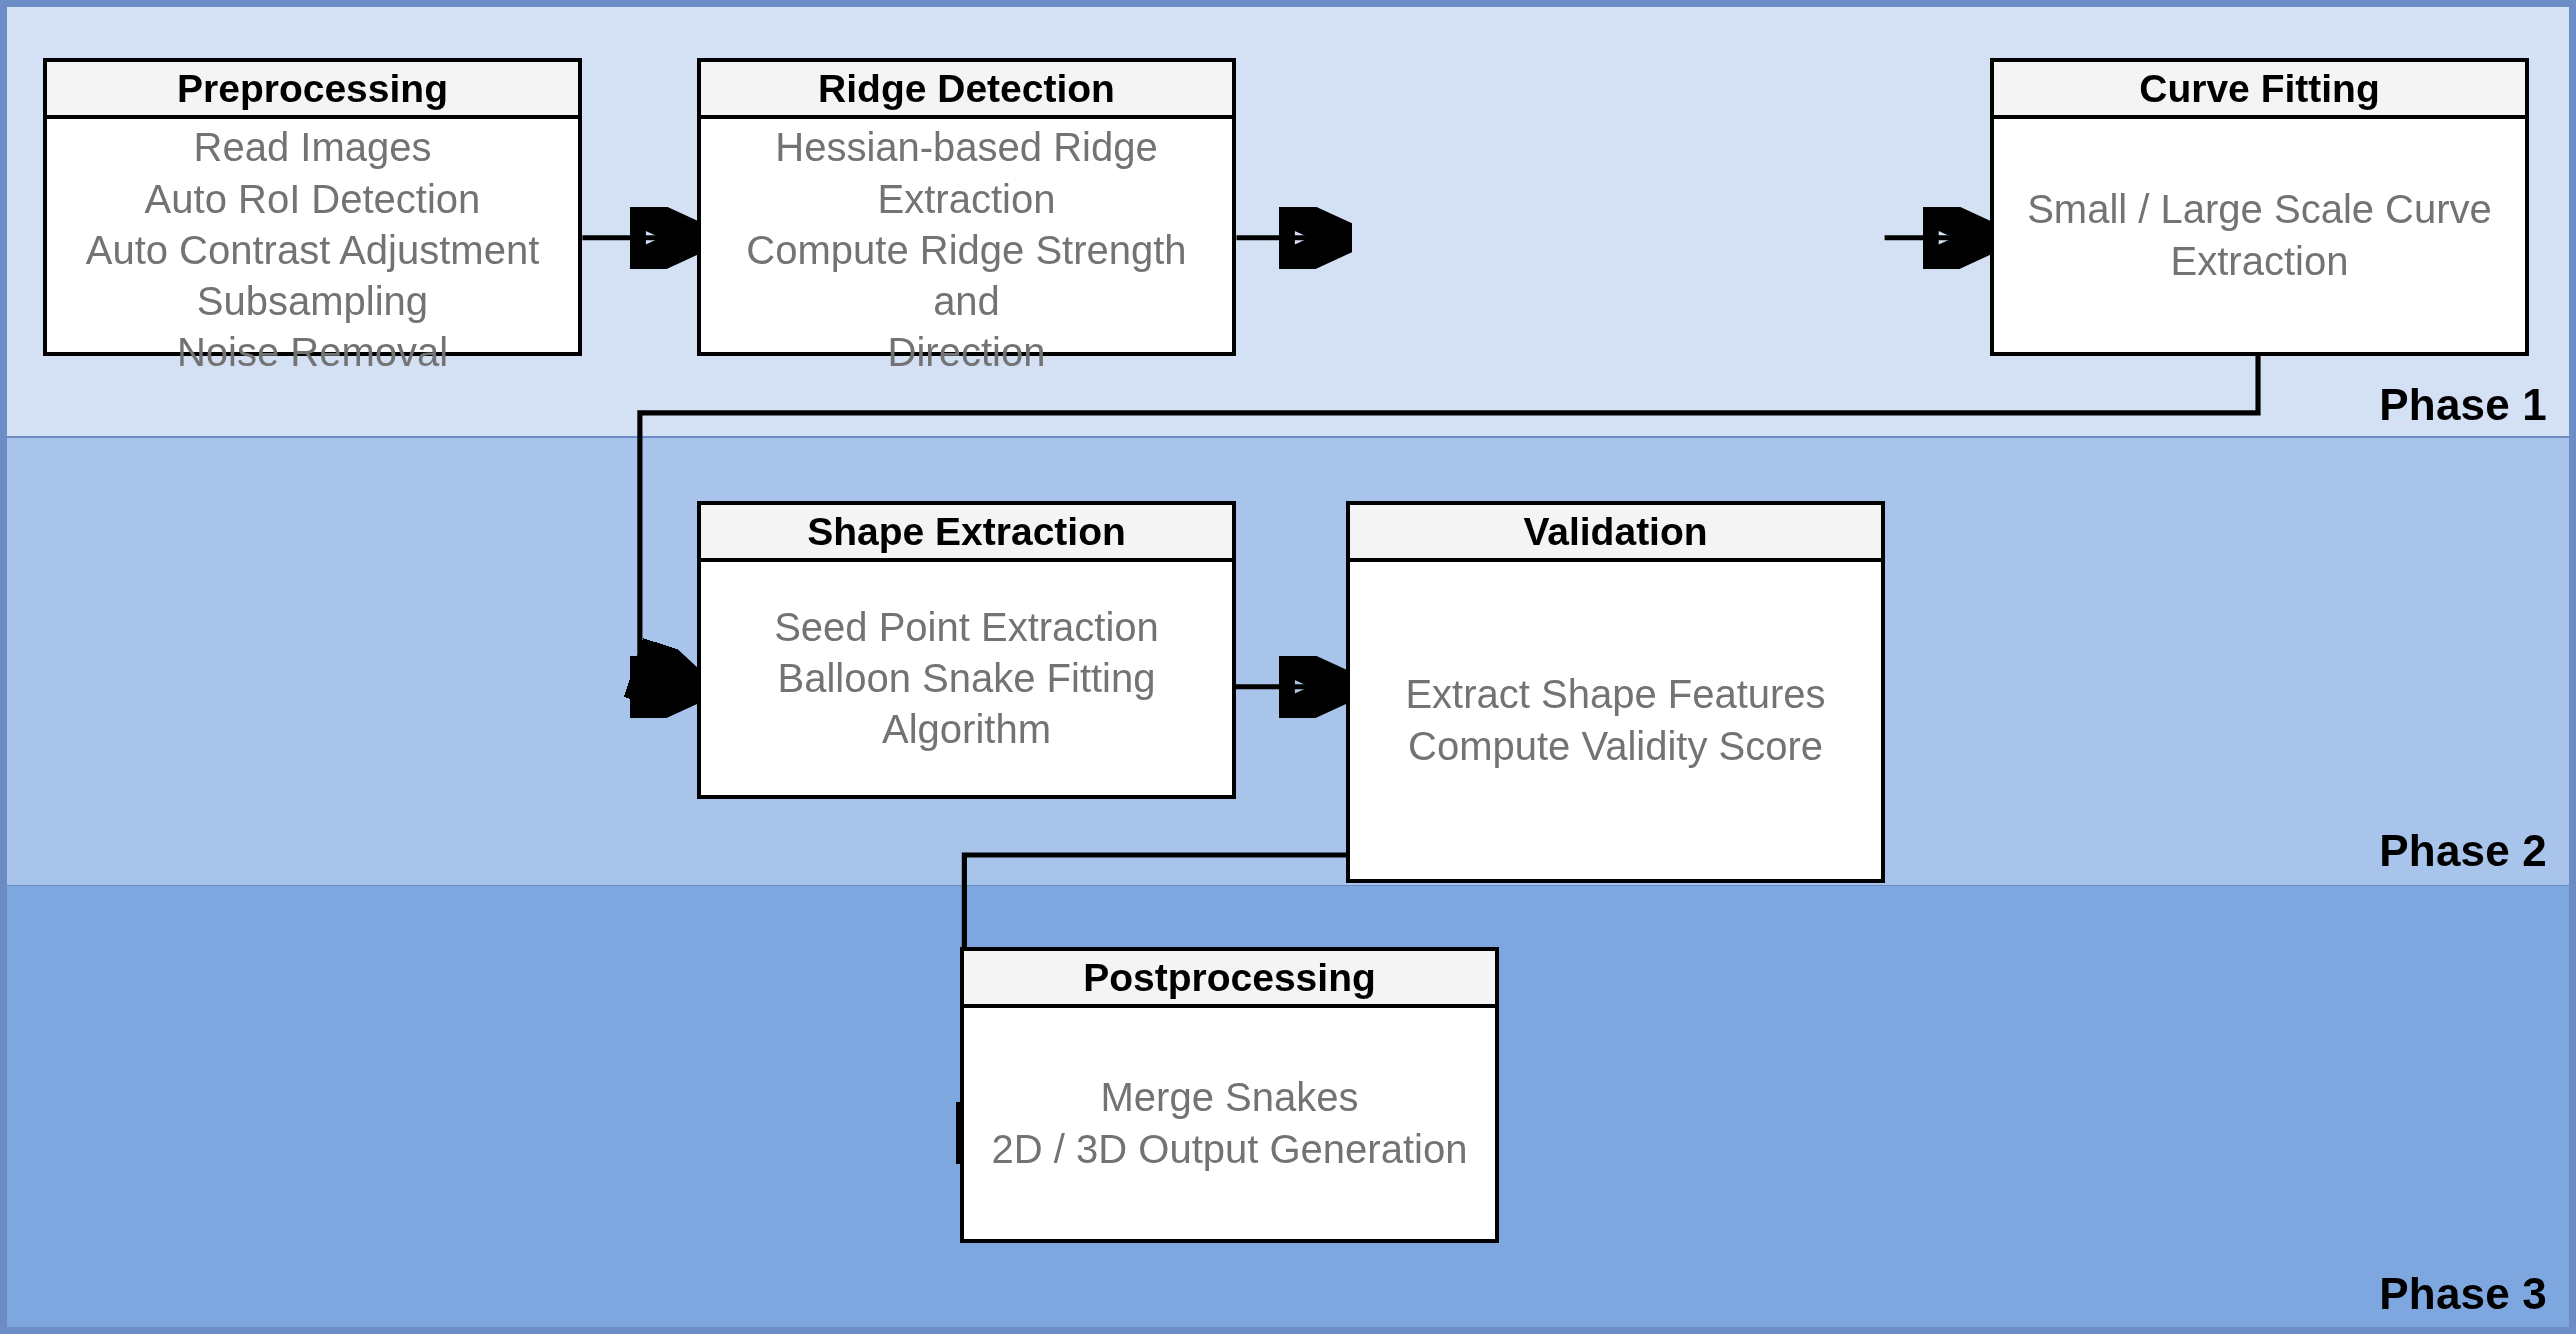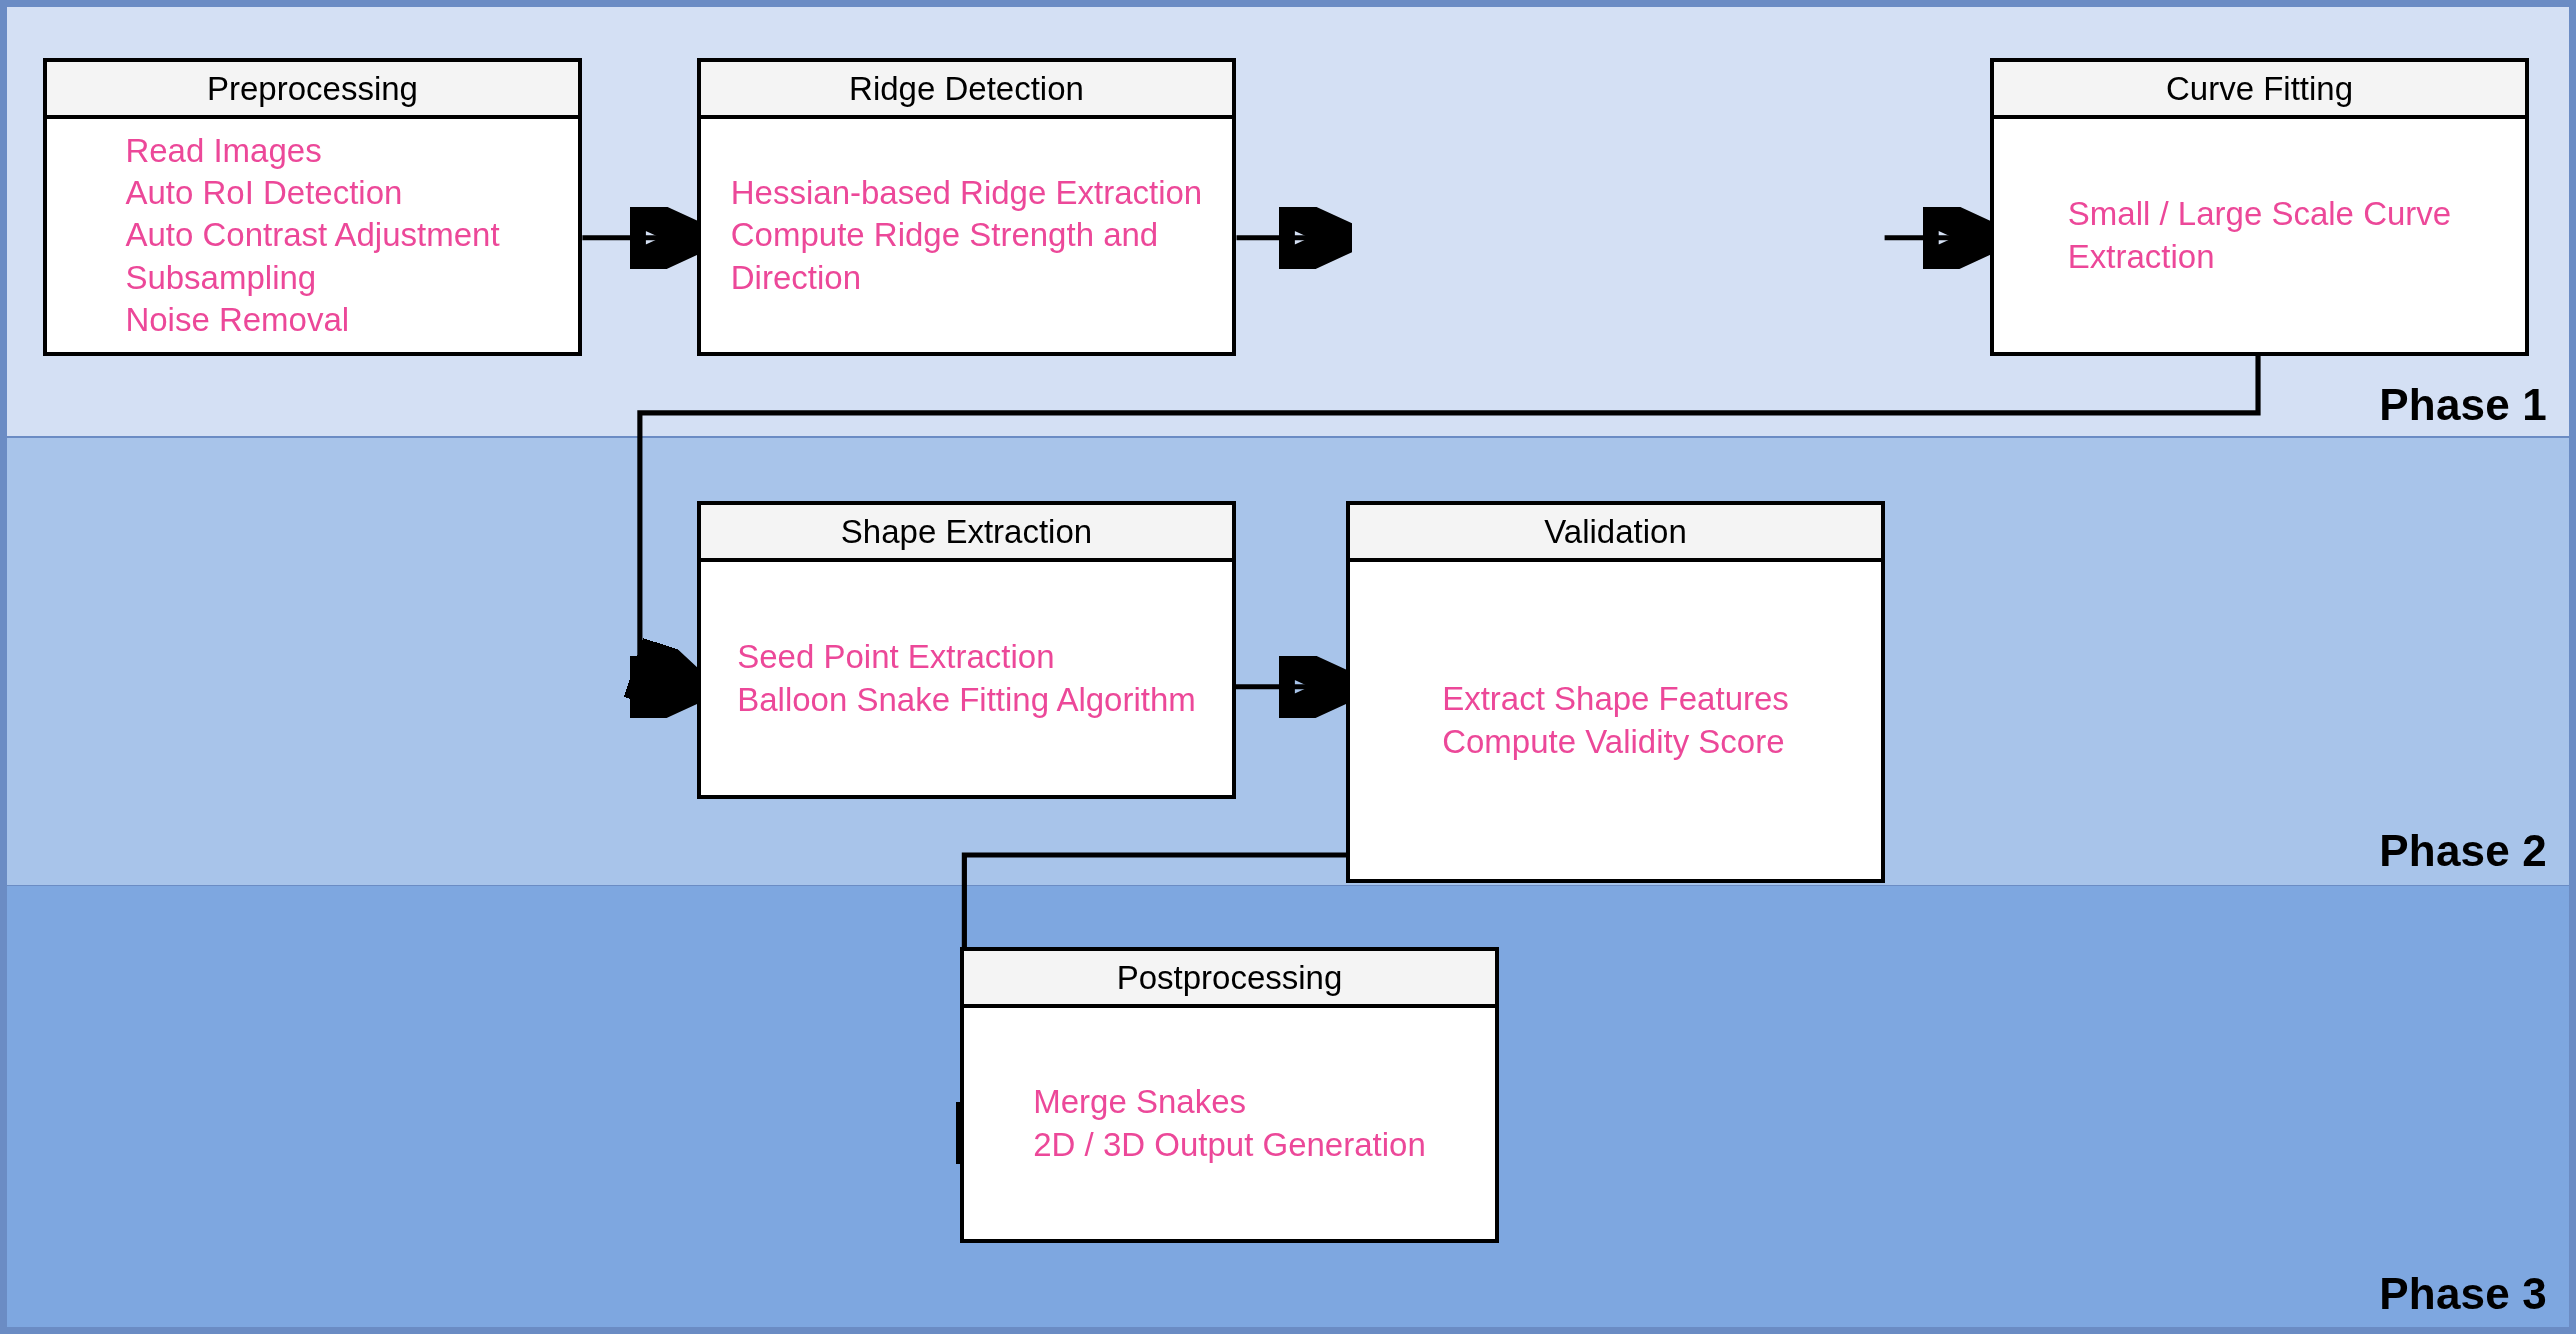--- a/index.html
+++ b/index.html
@@ -27,28 +27,28 @@
     border:4.3px solid #000;
     background:#ffffff;
     display:flex;flex-direction:column;
   }
   .node-header{
     flex:0 0 auto;
     background:#f4f4f4;
     border-bottom:4.3px solid #000;
     height:53px;
     display:flex;align-items:center;justify-content:center;
-    font-size:33px;font-weight:normal;color:#000;
+    font-size:39px;font-weight:bold;color:#000;
     white-space:nowrap;
   }
   .node-body{
     flex:1 1 auto;
     display:flex;align-items:center;justify-content:center;
-    text-align:left;
-    font-size:33px;line-height:1.28;color:#ec4899;
+    text-align:center;
+    font-size:40px;line-height:1.28;color:#737373;
     padding:3.4px 8.6px;
     white-space:pre-line;
   }
 
   svg.links{position:absolute;left:0;top:0;width:2576px;height:1334px;pointer-events:none;}
   svg.links path, svg.links line{stroke:#000;stroke-width:6;fill:none;}
 </style>
 </head>
 <body>
 

